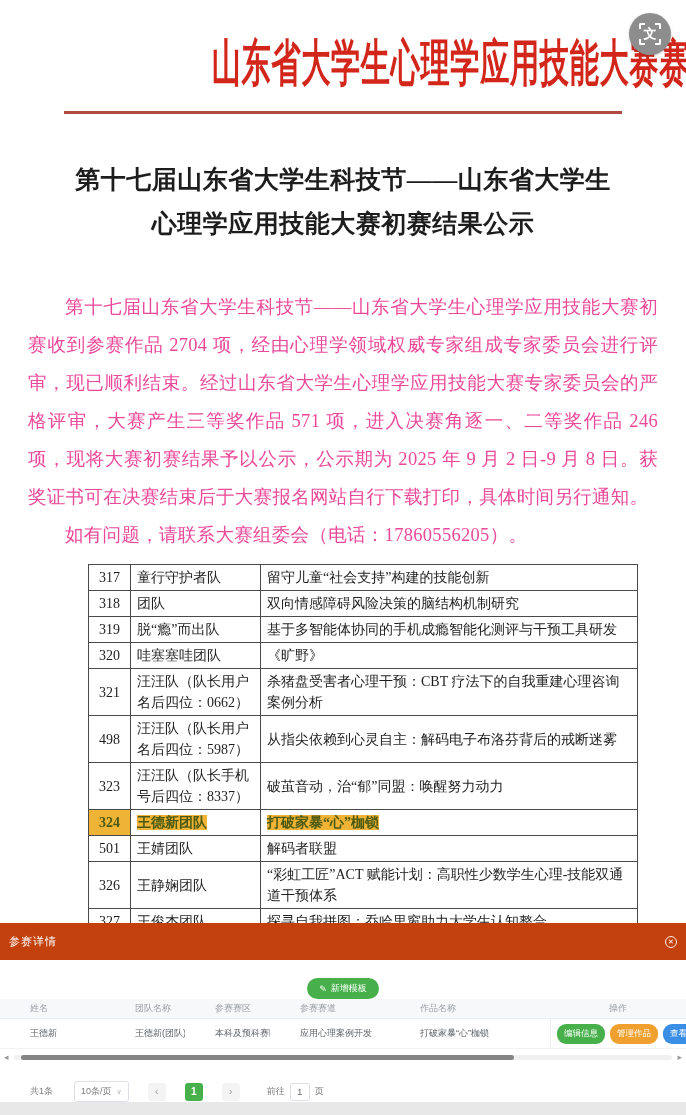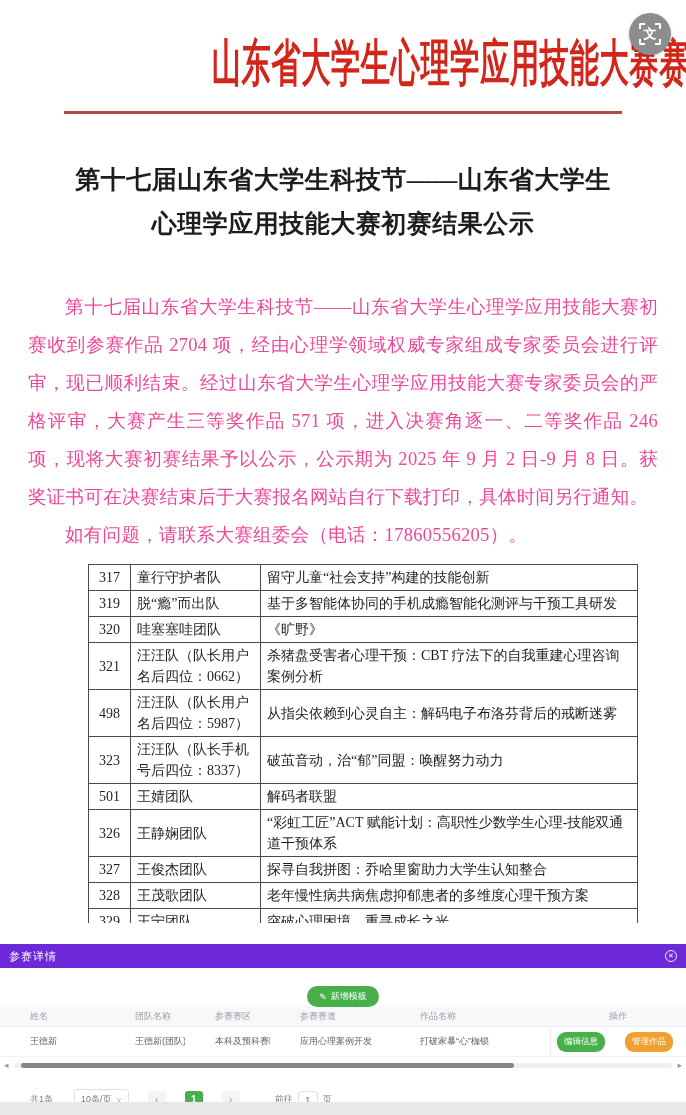--- a/index.html
+++ b/index.html
@@ -38,58 +38,58 @@
                    font-size:14px; color:#1e1e1e; table-layout:fixed; }
   .results-table td { border:1px solid #4a4a4a; padding:2px 6px; line-height:21px; vertical-align:middle; }
   .results-table td.c-no { width:42px; text-align:center; padding:2px 2px; }
   .results-table td.c-team { width:130px; }
   .results-table td.c-work { width:377px; }
   .hl-bg { background:#efb336; color:#4c5a13; font-weight:bold; }
 
   
   .panel { position:absolute; left:0; top:923px; width:686px; height:192px; background:#ffffff; z-index:20;
            font-family:"Liberation Sans","DejaVu Sans",sans-serif; }
-  .panel-bar { height:24px; background:#6d28d9; color:#ffffff; display:flex; align-items:center;
-               justify-content:space-between; padding:0 9px;margin-top:21px; }
+  .panel-bar { height:37px; background:#c2410c; color:#ffffff; display:flex; align-items:center;
+               justify-content:space-between; padding:0 9px; }
   .panel-bar-title { font-size:11px; letter-spacing:1px; }
   .panel-close { width:12px; height:12px; border:1px solid rgba(255,255,255,.9); border-radius:50%;
                  color:#fff; font-size:7px; line-height:10px; text-align:center; cursor:pointer; }
 
   .add-btn-row { display:flex; justify-content:center; margin-top:18px; }
   .add-btn { border:none; background:#47b04b; color:#fff; font-size:9px; padding:4px 12px;
              border-radius:11px; cursor:pointer; display:flex; align-items:center; gap:4px;
              font-family:inherit; }
 
   .dgrid { display:grid; grid-template-columns:105px 80px 85px 120px 160px 1fr; align-items:center; }
   .dhead { background:#f7f8fa; color:#9aa0a6; font-size:9px; height:20px;
            border-bottom:1px solid #ebeef5; }
   .dhead > div { padding-left:30px; }
   .dhead > .op-col { padding-left:0; text-align:center; }
   .drow { font-size:9px; color:#5f6368; height:30px; border-bottom:1px solid #f2f2f2; }
   .drow > div { padding-left:30px; white-space:nowrap; overflow:hidden; }
-  .op-cell { padding-left:6px !important; display:flex; gap:20px; align-items:center; justify-content:flex-start;
+  .op-cell { padding-left:6px !important; display:flex; gap:5px; align-items:center; justify-content:flex-start;
              border-left:1px solid #ededed; height:100%; }
   .act-btn { border:none; color:#fff; font-size:8.5px; padding:4px 7px; border-radius:9px; cursor:pointer;
              white-space:nowrap; font-family:inherit; }
 
   .hscroll { position:relative; height:10px; margin-top:4px; }
   .hs-arrow { position:absolute; top:-1px; color:#9a9a9a; font-size:9px; line-height:10px; cursor:pointer; }
   .hs-left { left:4px; } .hs-right { right:4px; }
   .hs-track { position:absolute; left:14px; right:14px; top:2px; height:5px; background:#f0f0f0; border-radius:3px; }
   .hs-thumb { position:absolute; left:1%; width:75%; top:0; height:5px; background:#858585; border-radius:3px; cursor:grab; }
 
   .pagination { display:flex; align-items:center; gap:19px; margin:18px 0 0 30px; font-size:9px; color:#7d7d7d; }
   .pg-total { margin-right:2px; }
   .pg-size { display:flex; align-items:center; gap:5px; border:1px solid #dcdfe6; border-radius:3px;
              padding:3px 6px; color:#7d7d7d; background:#fff; cursor:pointer; }
   .pg-size .chev { font-size:7px; color:#b0b0b0; }
   .pg-box { width:18px; height:18px; display:flex; align-items:center; justify-content:center;
             border-radius:3px; background:#f4f4f5; color:#9a9a9a; cursor:pointer; font-size:10px; }
   .pg-active { background:#47b04b; color:#fff; font-weight:bold; }
-  .pg-goto { display:flex; align-items:center; gap:5px; margin-left:16px; }
+  .pg-goto { display:flex; align-items:center; gap:5px; margin-left:8px; }
   .pg-input { width:20px; height:18px; border:1px solid #dcdfe6; border-radius:3px; text-align:center;
               font-size:9px; color:#666; font-family:inherit; }
   .panel-foot { position:absolute; left:0; bottom:0; width:100%; height:13px; background:#e8e8e8; }
 </style>
 </head>
 <body>
 
 <div class="stage">
 
   <div class="scan-btn">
@@ -118,20 +118,25 @@
   </div>
 
   <table class="results-table">
     <tbody>
         <tr>
           <td class="c-no">317</td>
           <td class="c-team"><span>童行守护者队</span></td>
           <td class="c-work"><span>留守儿童“社会支持”构建的技能创新</span></td>
         </tr>
         <tr>
+          <td class="c-no">318</td>
+          <td class="c-team"><span>团队</span></td>
+          <td class="c-work"><span>双向情感障碍风险决策的脑结构机制研究</span></td>
+        </tr>
+        <tr>
           <td class="c-no">319</td>
           <td class="c-team"><span>脱“瘾”而出队</span></td>
           <td class="c-work"><span>基于多智能体协同的手机成瘾智能化测评与干预工具研发</span></td>
         </tr>
         <tr>
           <td class="c-no">320</td>
           <td class="c-team"><span>哇塞塞哇团队</span></td>
           <td class="c-work"><span>《旷野》</span></td>
         </tr>
         <tr>
@@ -141,20 +146,25 @@
         </tr>
         <tr>
           <td class="c-no">498</td>
           <td class="c-team"><span>汪汪队（队长用户名后四位：5987）</span></td>
           <td class="c-work"><span>从指尖依赖到心灵自主：解码电子布洛芬背后的戒断迷雾</span></td>
         </tr>
         <tr>
           <td class="c-no">323</td>
           <td class="c-team"><span>汪汪队（队长手机号后四位：8337）</span></td>
           <td class="c-work"><span>破茧音动，治“郁”同盟：唤醒努力动力</span></td>
+        </tr>
+        <tr>
+          <td class="c-no hl-bg">324</td>
+          <td class="c-team"><span class="hl-bg">王德新团队</span></td>
+          <td class="c-work"><span class="hl-bg">打破家暴“心”枷锁</span></td>
         </tr>
         <tr>
           <td class="c-no">501</td>
           <td class="c-team"><span>王婧团队</span></td>
           <td class="c-work"><span>解码者联盟</span></td>
         </tr>
         <tr>
           <td class="c-no">326</td>
           <td class="c-team"><span>王静娴团队</span></td>
           <td class="c-work"><span>“彩虹工匠”ACT 赋能计划：高职性少数学生心理-技能双通道干预体系</span></td>

